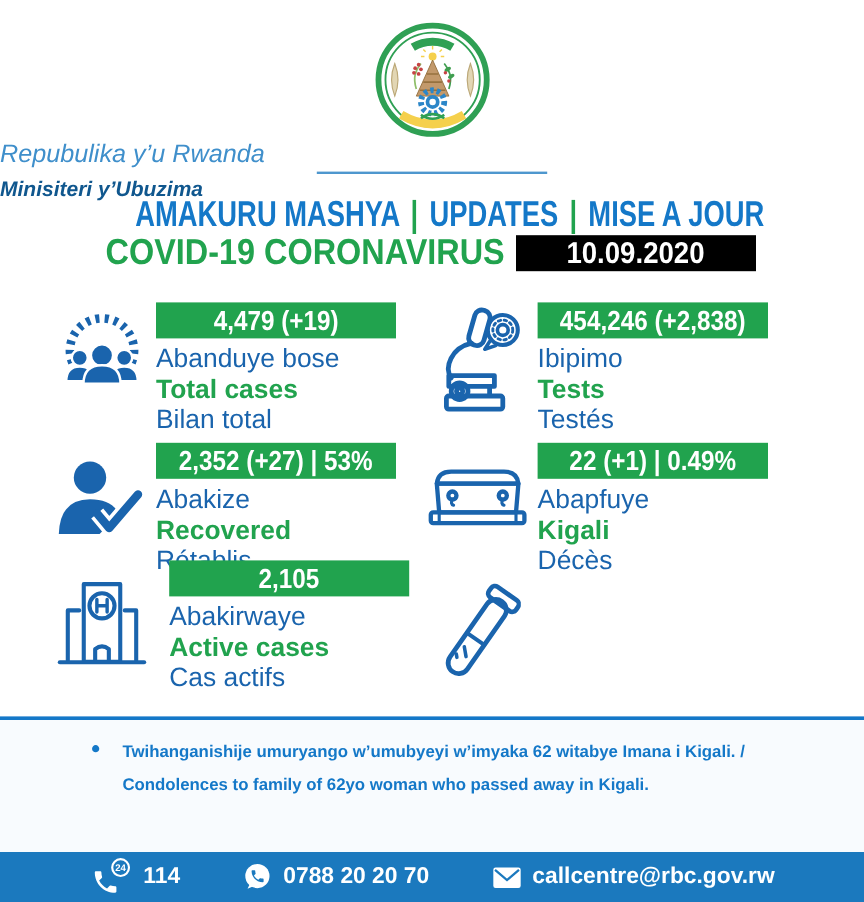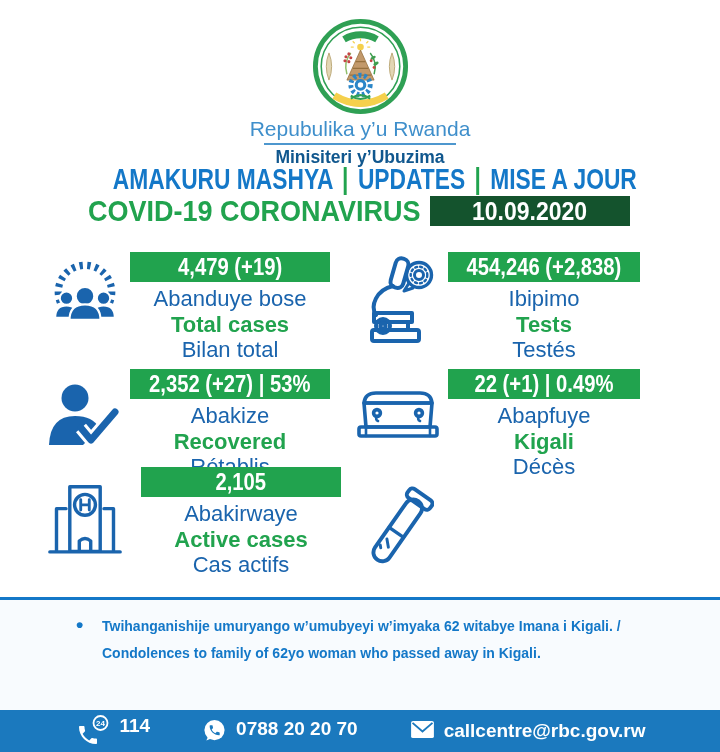--- a/index.html
+++ b/index.html
@@ -1,36 +1,36 @@
 <!DOCTYPE html>
 <html><head>
 <meta charset="utf-8">
 <style>
   html,body{margin:0;padding:0;background:#fff;}
   .page{position:relative;width:720px;height:752px;background:#ffffff;overflow:hidden;
         font-family:"Liberation Sans", sans-serif;}
   
-  .brand{position:absolute;top:18px;left:0;right:0;text-align:center;}
+  .brand{position:absolute;top:18px;left:0;right:0;text-align:left;font-style:italic;}
   .brand svg{display:block;margin:0 auto 2px auto;}
   .country{font-size:21px;color:#3F8FCB;line-height:23px;}
   .brand-divider{width:192px;border-top:2px solid #4E97CE;margin:3px auto 3px auto;}
   .ministry{font-size:17.5px;font-weight:bold;color:#10578E;line-height:19px;}
   
   .headline{position:absolute;top:162px;left:0;width:720px;text-align:right;
             font-size:30px;font-weight:bold;color:#1478C8;white-space:nowrap;}
   .cond{display:inline-block;transform:scaleX(0.76);transform-origin:center;white-space:nowrap;}
   .sep{color:#21A34E;padding:0 4px;}
   .covid-title{position:absolute;top:194px;left:88px;font-size:30px;font-weight:bold;color:#21A34E;
                white-space:nowrap;transform:scaleX(0.90);transform-origin:left center;}
-  .datebox{position:absolute;top:196px;left:430px;width:200px;height:30px;background:#14532d;
+  .datebox{position:absolute;top:196px;left:430px;width:200px;height:30px;background:#000000;
            display:flex;align-items:center;justify-content:center;color:#fff;
            font-size:25px;font-weight:bold;}
   .datebox span{display:inline-block;transform:scaleX(0.92);}
   
-  .stat{position:absolute;display:flex;text-align:center;}
+  .stat{position:absolute;display:flex;}
   .icon-box{flex:none;display:flex;justify-content:center;align-items:flex-start;}
   .stat.left .icon-box{width:90px;}
   .stat.right .icon-box{width:100px;}
   .stat.left .content{width:200px;}
   .stat.right .content{width:192px;}
   .bar{height:30px;background:#21A34E;color:#fff;display:flex;align-items:center;
        justify-content:center;font-size:23px;font-weight:bold;overflow:visible;}
   .bar span{display:inline-block;transform:scaleX(0.88);white-space:nowrap;}
   .labels{margin-top:4px;font-size:22px;line-height:25.5px;color:#1A64AD;white-space:nowrap;}
   .label-en{color:#21A34E;font-weight:bold;}
@@ -42,21 +42,21 @@
   #s-positivity{left:348px;top:480px;}
   
   .note{position:absolute;top:597px;left:0;width:720px;height:113px;
         border-top:3px solid #1478C8;background:#F8FBFE;box-sizing:border-box;}
   .note-row{display:flex;padding:13px 0 0 76px;}
   .bullet{width:26px;font-size:21px;font-weight:bold;color:#1478C8;}
   .note p{margin:0;width:558px;font-size:14px;line-height:27px;font-weight:bold;color:#1478C8;}
   
   .footer{position:absolute;top:710px;left:0;width:720px;height:42px;background:#1B79BE;
           display:flex;align-items:center;justify-content:center;gap:52px;}
-  .fgroup{display:flex;gap:9px;color:#fff;font-size:19px;font-weight:bold;}
+  .fgroup{display:flex;align-items:center;gap:9px;color:#fff;font-size:19px;font-weight:bold;}
   .ico{display:block;}
 </style>
 </head>
 <body>
 
 <div class="page">
 
   <div class="brand">
     <svg width="97" height="97" viewBox="0 0 100 100">
       <circle cx="50" cy="50" r="46.5" fill="#ffffff" stroke="#2FA054" stroke-width="5"></circle>

